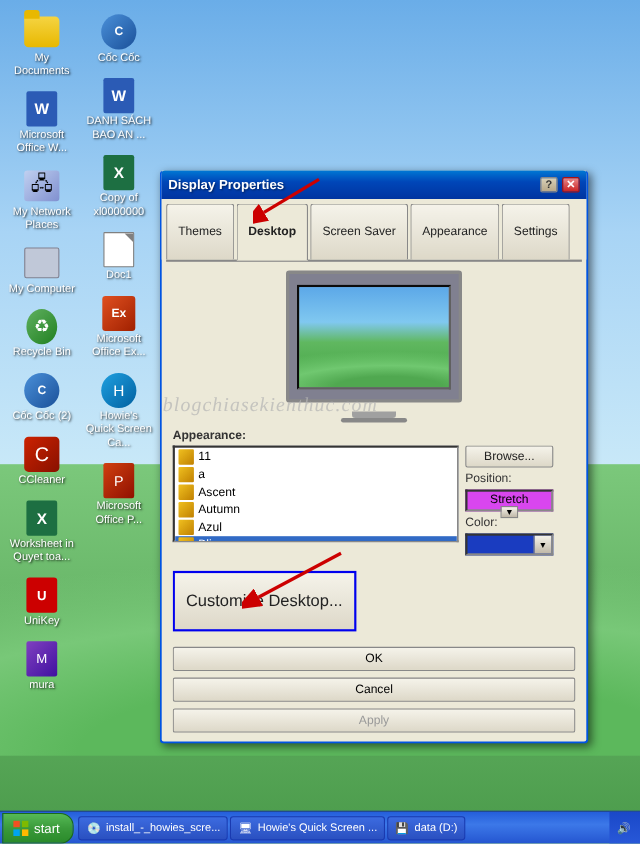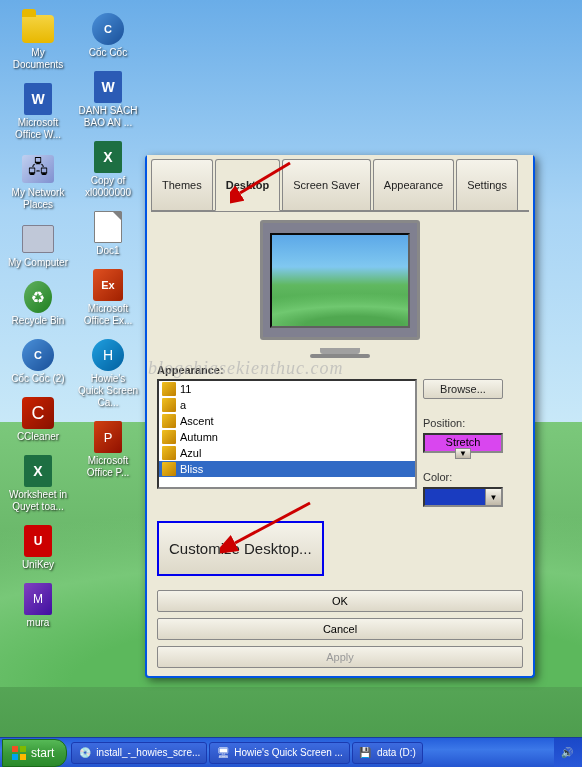--- a/index.html
+++ b/index.html
@@ -479,21 +479,21 @@
     }
 
     .bg-list-area {
       display: flex;
       gap: 6px;
       align-items: flex-start;
     }
 
     .bg-list {
       width: 260px;
-      height: 110px;
+      height: 88px;
       border: 2px inset #888;
       background: white;
       overflow-y: auto;
       font-size: 11px;
     }
 
     .bg-list-item {
       display: flex;
       align-items: center;
       padding: 1px 3px;
@@ -532,21 +532,21 @@
       font-size: 11px;
       color: #222;
       min-width: 72px;
       text-align: center;
     }
 
     .control-row {
       display: flex;
       align-items: center;
       gap: 6px;
-      margin-top: 14px;
+      margin-top: 0;
     }
 
     .control-label {
       font-size: 11px;
       color: #333;
       width: 48px;
     }
 
     .select-box {
       padding: 1px 4px;
@@ -810,20 +810,25 @@
     <defs>
       <marker id="arrowhead2" markerWidth="8" markerHeight="6" refX="0" refY="3" orient="auto">
         <polygon points="0 0, 8 3, 0 6" fill="#cc0000"></polygon>
       </marker>
     </defs>
     <line x1="90" y1="5" x2="15" y2="45" stroke="#cc0000" stroke-width="3" marker-end="url(#arrowhead2)"></line>
   </svg>
 
   <div class="dialog">
 
+    <div class="dialog-titlebar">
+      <span class="dialog-title">Display Properties</span>
+      <div class="title-btn title-btn-help">?</div>
+      <div class="title-btn title-btn-close">✕</div>
+    </div>
 
     <div class="tabs">
       <div class="tab">
         <span>Themes</span>
       </div>
       <div class="tab active">
         <span>Desktop</span>
       </div>
       <div class="tab">
         <span>Screen Saver</span>

